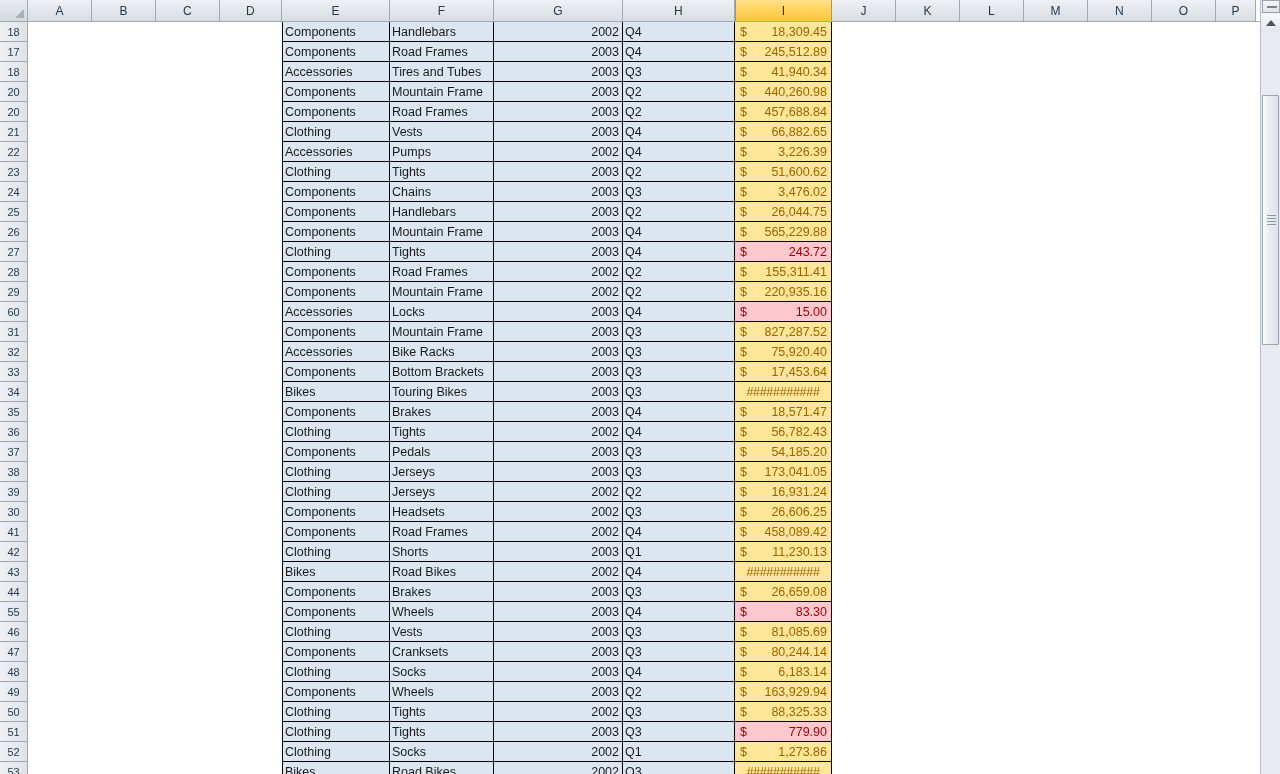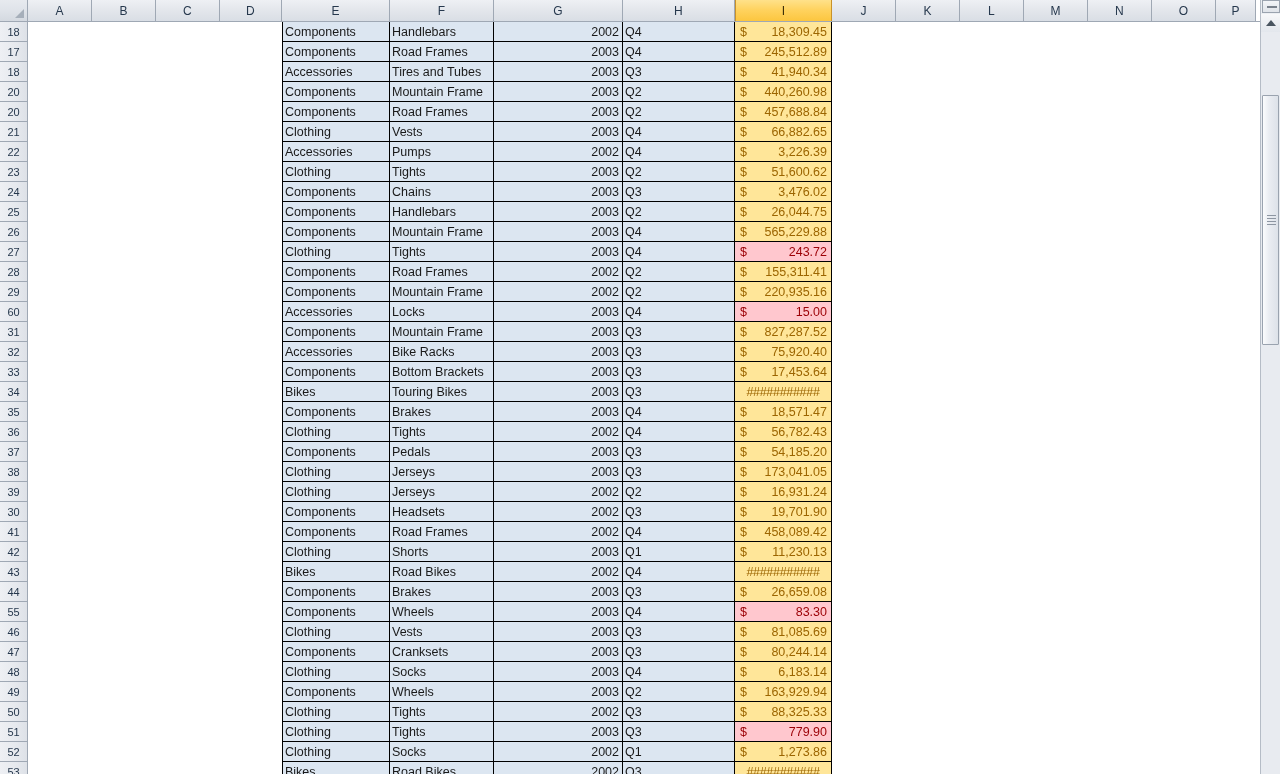--- a/index.html
+++ b/index.html
@@ -779,21 +779,21 @@
         <div class="cell blank" style="width: 64px;"></div>
         <div class="cell blank" style="width: 64px;"></div>
         <div class="cell blank" style="width: 64px;"></div>
         <div class="cell blank" style="width: 62px;"></div>
         <div class="cell filled first-filled" style="width: 108px;">Components</div>
         <div class="cell filled" style="width: 104px;">Headsets</div>
         <div class="cell filled num" style="width: 129px;">2002</div>
         <div class="cell filled" style="width: 112px;">Q3</div>
         <div class="cell money" style="width: 97px;">
           <span class="dollar">$</span>
-          <span>19,701.90</span>
+          <span>26,606.25</span>
         </div>
         <div class="cell blank" style="width: 64px;"></div>
         <div class="cell blank" style="width: 64px;"></div>
         <div class="cell blank" style="width: 64px;"></div>
         <div class="cell blank" style="width: 64px;"></div>
         <div class="cell blank" style="width: 64px;"></div>
         <div class="cell blank" style="width: 64px;"></div>
         <div class="cell blank" style="width: 40px;"></div>
       </div>
       <div class="grid-row">

